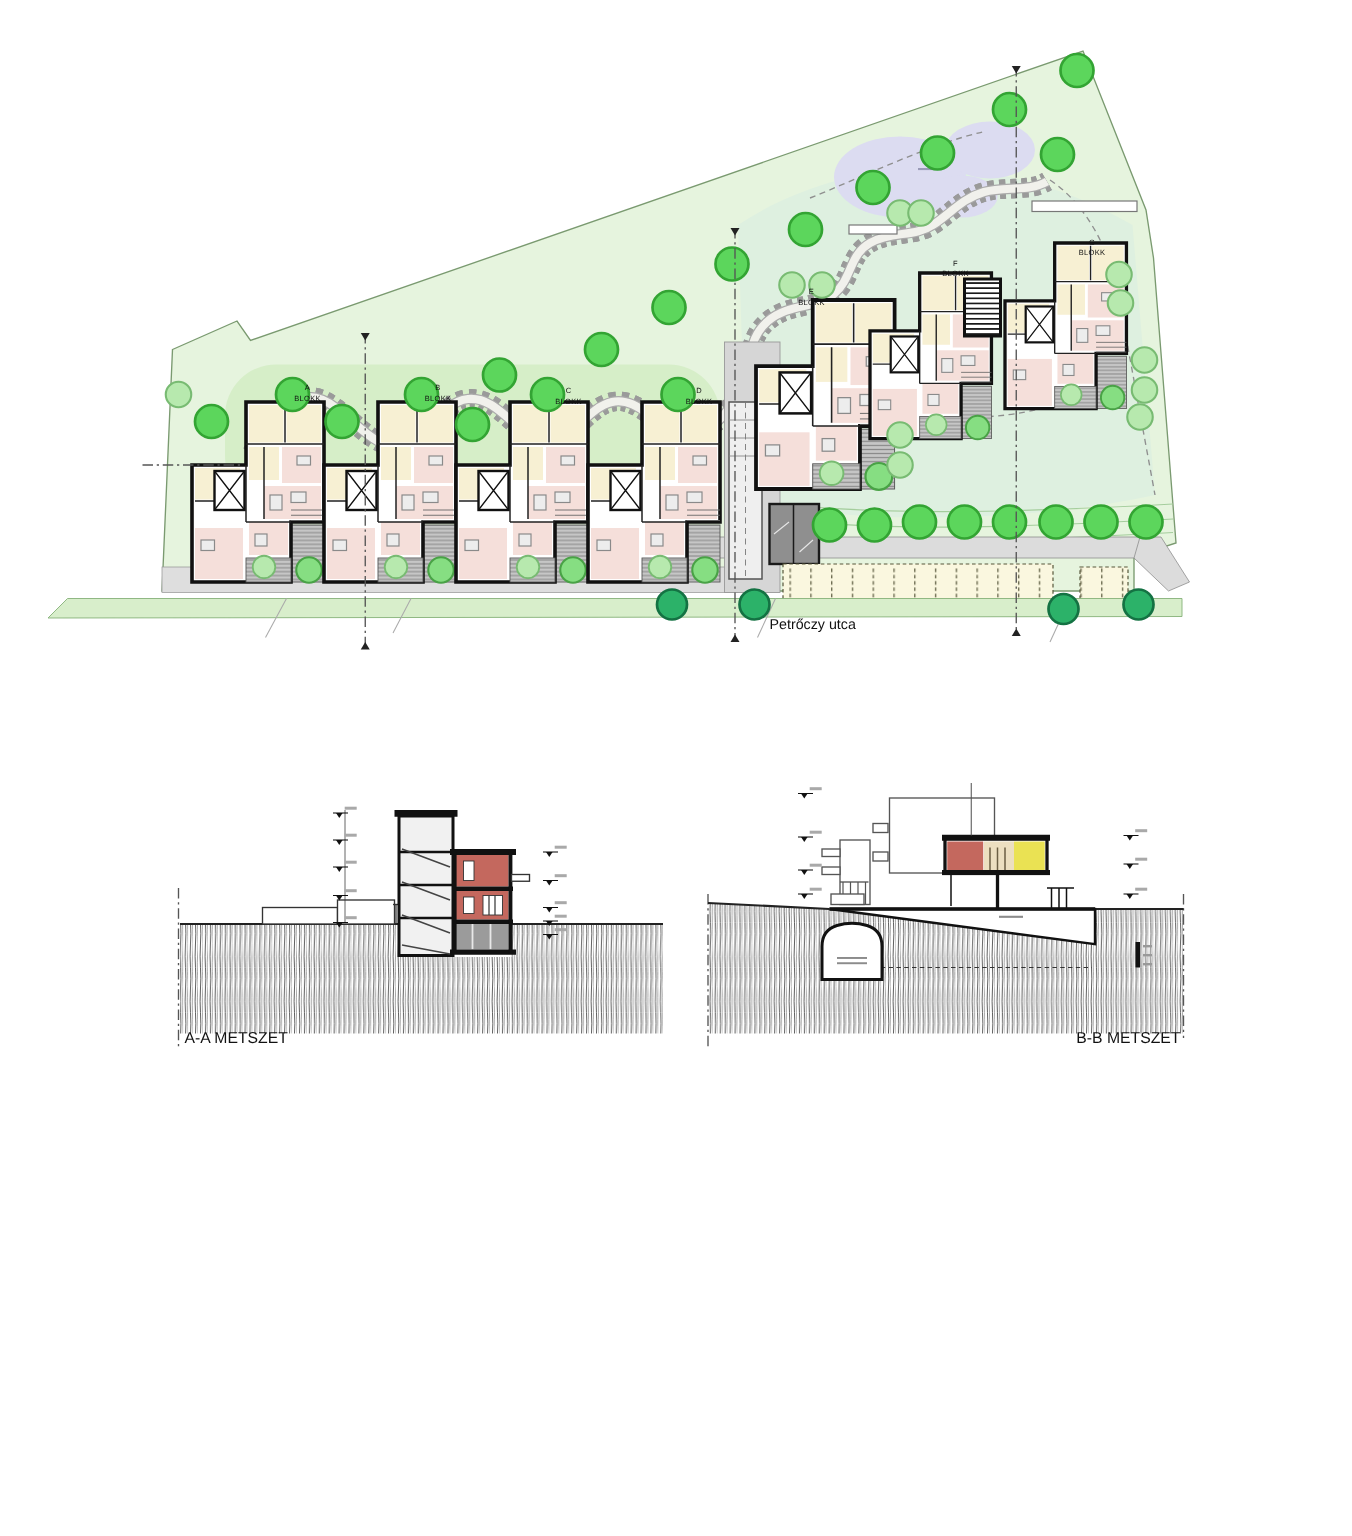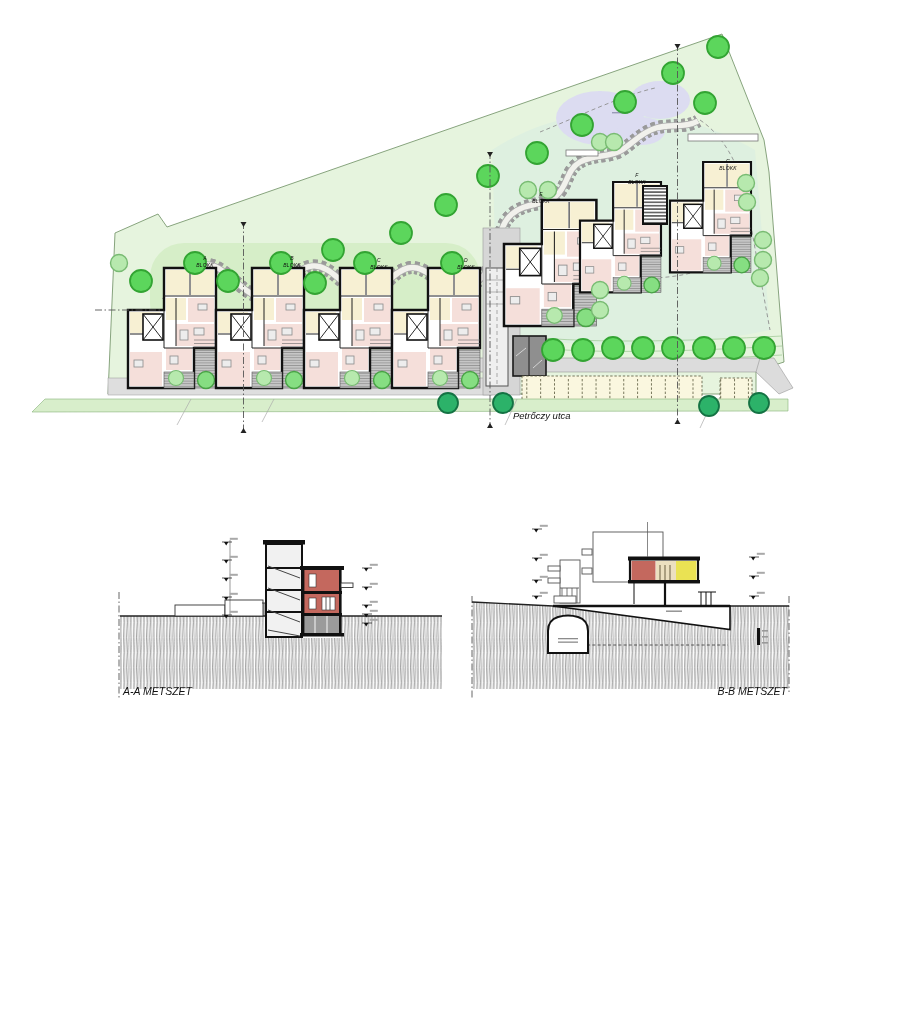--- a/index.html
+++ b/index.html
@@ -1,17 +1,17 @@
 <!DOCTYPE html>
 <html><head>
 <meta charset="utf-8">
 <style>
   html,body{margin:0;padding:0;background:#fff;}
   .sheet{position:relative;width:901px;height:828px;background:#fff;overflow:hidden;
-         font-family:"Liberation Sans", sans-serif;font-style:italic;}
+         font-family:"Liberation Sans", sans-serif;}
   svg text{font-family:"Liberation Sans", sans-serif;fill:#111;}
   .blk-label{font-size:5px;letter-spacing:.2px;}
   .street-label{font-size:9.5px;}
   .section-label{font-size:10.5px;}
 </style>
 </head>
 <body>
 
 <div class="sheet">
 <svg width="901" height="1024" viewBox="0 0 901 1024" xmlns="http://www.w3.org/2000/svg" xmlns:xlink="http://www.w3.org/1999/xlink">

